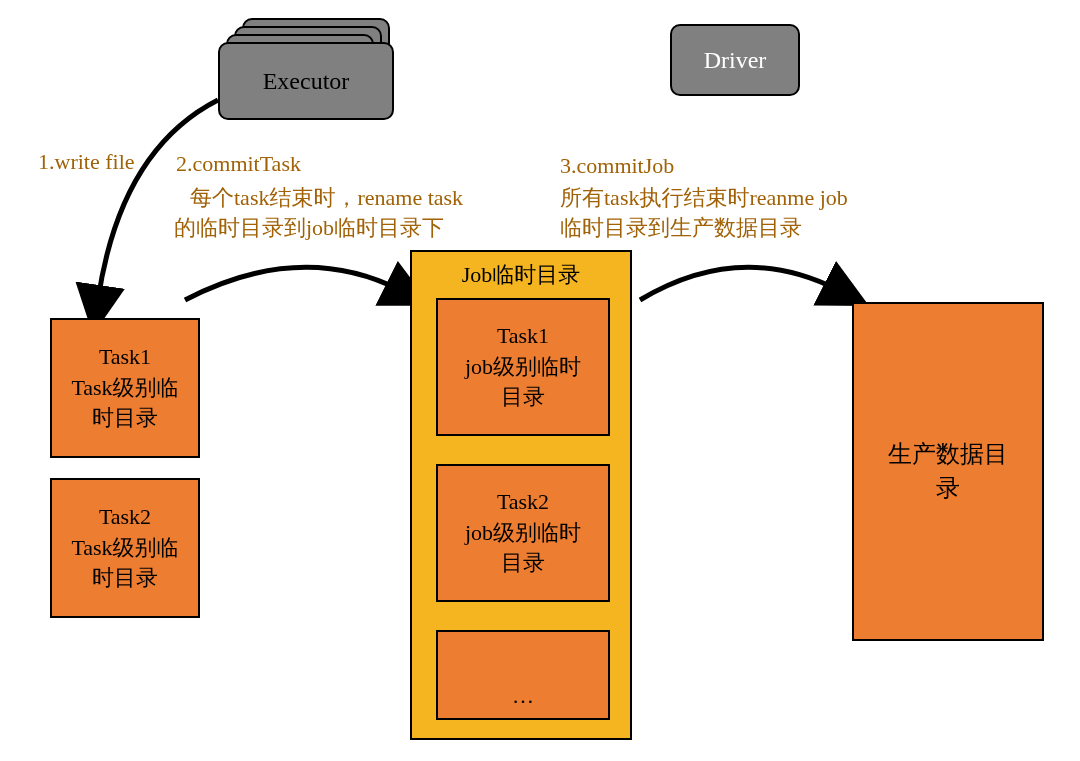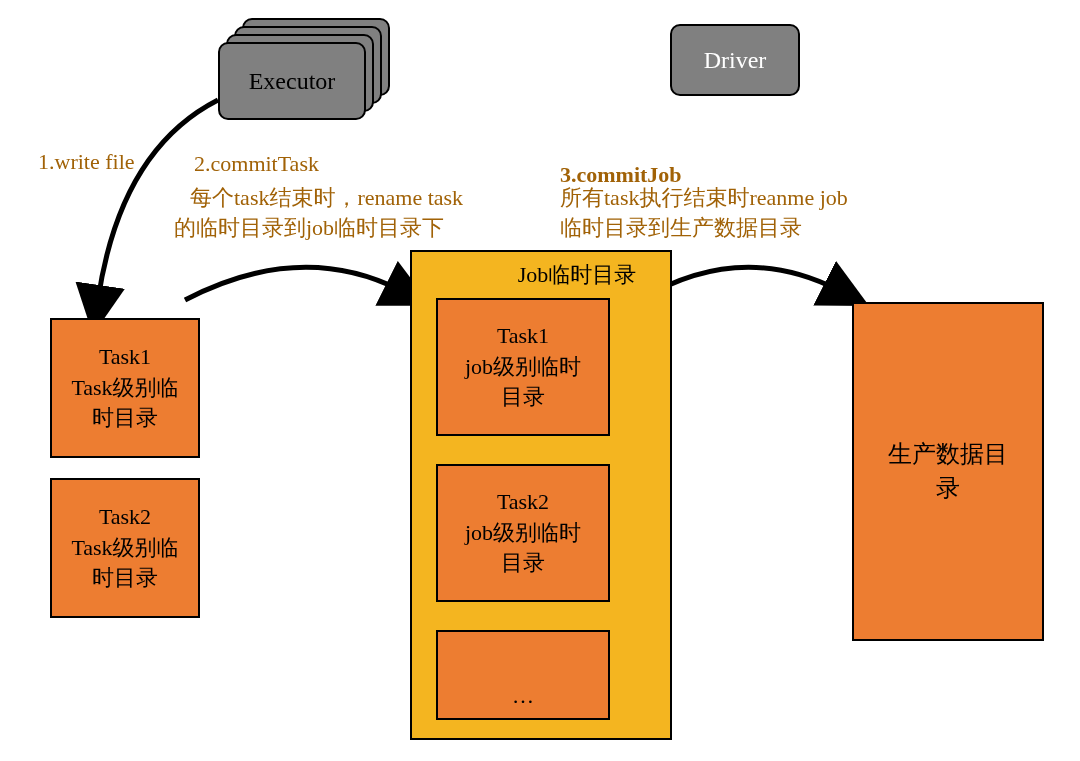--- a/index.html
+++ b/index.html
@@ -97,36 +97,36 @@
     pointer-events: none;
   }
 </style>
 </head>
 <body>
 
 <div style="position:absolute; left:218px; top:18px; width:172px; height:102px;">
   <div class="stack-layer" style="left:24px; top:0;"></div>
   <div class="stack-layer" style="left:16px; top:8px;"></div>
   <div class="stack-layer" style="left:8px; top:16px;"></div>
-  <div class="stack-front" style="left:0; top:24px; width:148px; height:78px;">
+  <div class="stack-front" style="left:0; top:24px; width:176px; height:78px;">
     <span>Executor</span>
   </div>
 </div>
 
 <div class="driver-box" style="left:670px; top:24px; width:130px; height:72px;">
   <span>Driver</span>
 </div>
 
 <div class="step-label" style="left:38px; top:148px;">1.write file</div>
 
-<div class="step-label" style="left:194px; top:150px;">2.commitTask</div>
+<div class="step-label" style="left:176px; top:150px;">2.commitTask</div>
 <div class="step-label" style="left:190px; top:184px;">每个task结束时，rename task</div>
 <div class="step-label" style="left:174px; top:214px;">的临时目录到job临时目录下</div>
 
-<div class="step-label" style="left:560px; top:161px;font-weight:bold;">3.commitJob</div>
+<div class="step-label" style="left:560px; top:152px;">3.commitJob</div>
 <div class="step-label" style="left:560px; top:184px;text-align:center;">所有task执行结束时reanme job</div>
 <div class="step-label" style="left:560px; top:214px;text-align:center;">临时目录到生产数据目录</div>
 
 <svg class="arrow" style="left:0; top:0; width:1080px; height:761px;">
   <defs>
     <marker id="ah1" markerWidth="14" markerHeight="14" refX="3" refY="5" orient="auto">
       <path d="M0,0 L10,5 L0,10 Z" fill="#000"></path>
     </marker>
   </defs>
   <path d="M 218 100 Q 120 150 98 300" stroke="#000" stroke-width="5" fill="none" marker-end="url(#ah1)"></path>
@@ -155,21 +155,21 @@
 Task级别临
 时目录</span>
 </div>
 
 <div class="orange-box" style="left:50px; top:478px; width:150px; height:140px; white-space:pre-line;">
   <span style="white-space:pre-line;">Task2
 Task级别临
 时目录</span>
 </div>
 
-<div class="job-container" style="left:410px; top:250px; width:262px; height:490px;padding-left:36px;">
+<div class="job-container" style="left:410px; top:250px; width:222px; height:490px;">
   <div class="job-title" style="top:8px;">Job临时目录</div>
   <div class="inner-orange" style="left:24px; top:46px; width:174px; height:138px;">
     <span style="white-space:pre-line;">Task1
 job级别临时
 目录</span>
   </div>
   <div class="inner-orange" style="left:24px; top:212px; width:174px; height:138px;">
     <span style="white-space:pre-line;">Task2
 job级别临时
 目录</span>

